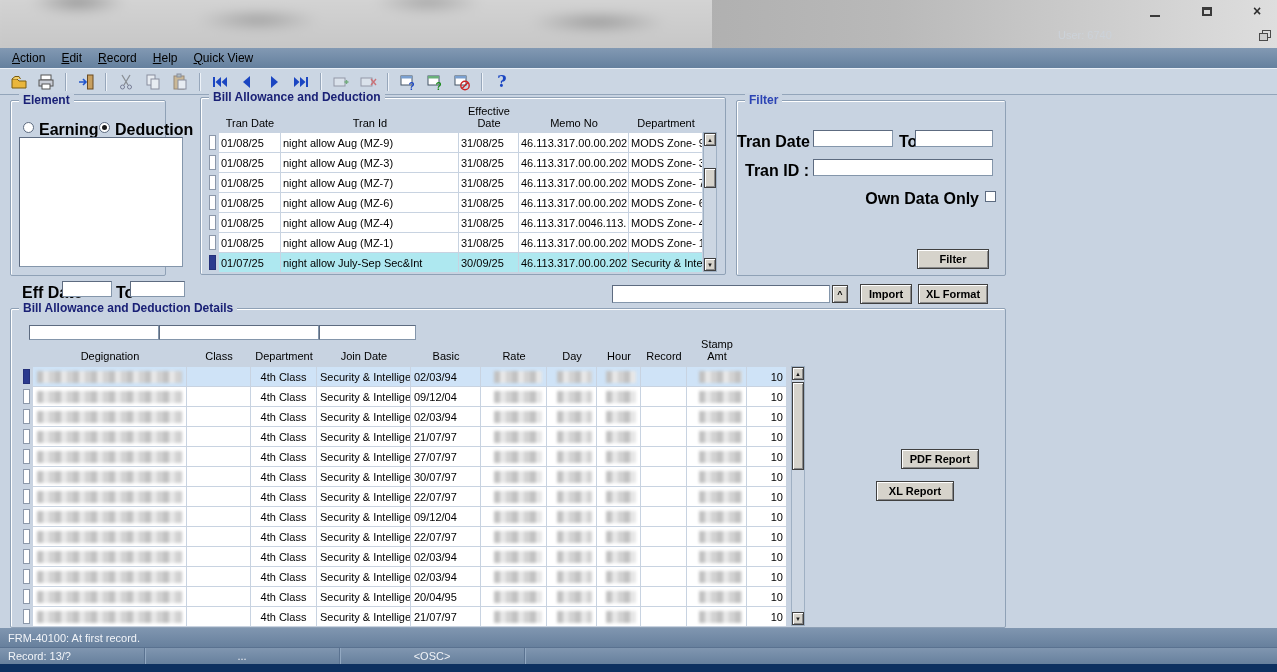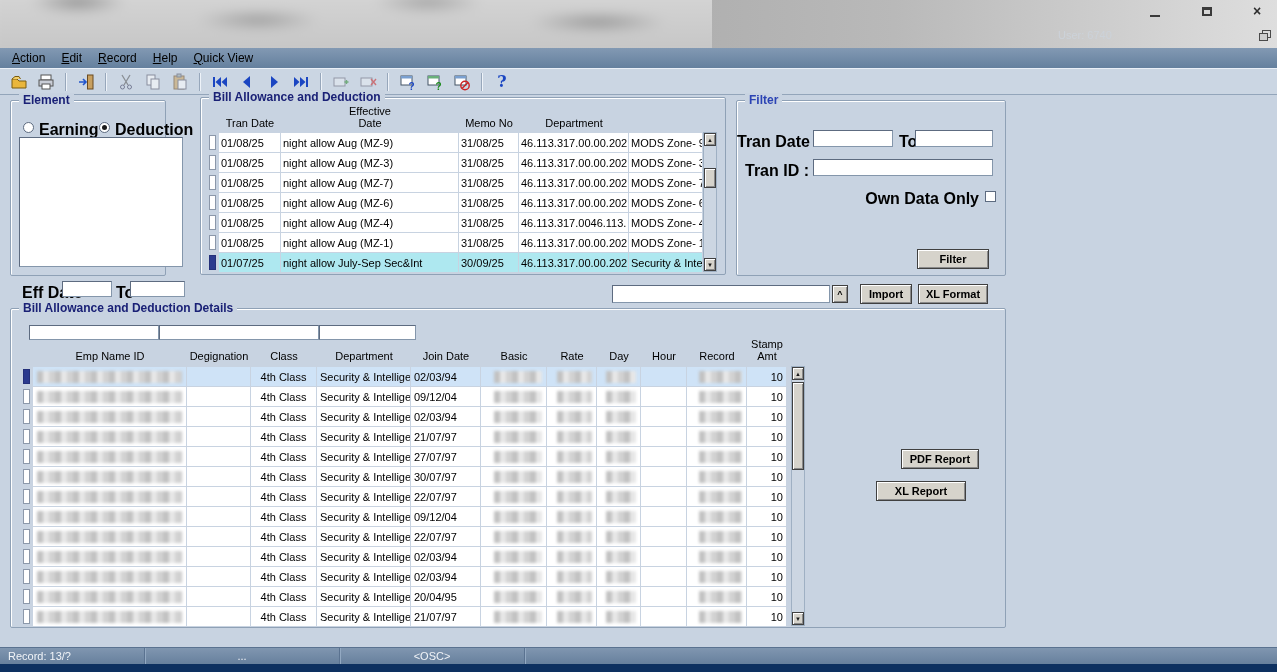--- a/index.html
+++ b/index.html
@@ -244,20 +244,21 @@
     <span class="radio checked" style="left:88px;top:21px;"></span>
     <span class="lbl" style="left:104px;top:20px;">Deduction</span>
     <div class="listbox" style="left:8px;top:36px;width:164px;height:130px;"></div>
   </div>
 
   <div class="group" style="left:200px;top:97px;width:526px;height:178px;">
     <span class="group-title">Bill Allowance and Deduction</span>
     <div class="ahead">
       <span class="hcell"></span>
       <span class="hcell">Tran Date</span>
+      <span class="hcell">Tran Id</span>
       <span class="hcell two">
         <span>Effective</span>
         <span>Date</span>
       </span>
       <span class="hcell">Memo No</span>
       <span class="hcell">Department</span>
     </div>
     <div class="abody">
         <div class="arow">
           <span class="aind">
@@ -362,21 +363,20 @@
   <button class="btn" style="left:860px;top:284px;width:52px;height:20px;">Import</button>
   <button class="btn" style="left:918px;top:284px;width:70px;height:20px;">XL Format</button>
 
   <div class="group" style="left:10px;top:308px;width:996px;height:320px;">
     <span class="group-title">Bill Allowance and Deduction  Details</span>
     <input class="field" style="left: 18px; top: 16px; width: 130px; height: 15px;">
     <input class="field" style="left: 148px; top: 16px; width: 160px; height: 15px;">
     <input class="field" style="left: 308px; top: 16px; width: 97px; height: 15px;">
     <div class="dhead">
       <span class="hcell"></span>
-      <span class="hcell">Emp Name ID</span>
       <span class="hcell">Degignation</span>
       <span class="hcell">Class</span>
       <span class="hcell">Department</span>
       <span class="hcell">Join Date</span>
       <span class="hcell">Basic</span>
       <span class="hcell">Rate</span>
       <span class="hcell">Day</span>
       <span class="hcell">Hour</span>
       <span class="hcell">Record</span>
       <span class="hcell two">
@@ -725,23 +725,26 @@
         </div>
       </div>
     <div class="vscroll" style="left:780px;top:57px;height:260px;">
       <div class="sbtn">▲</div>
       <div class="strack">
           <div class="sthumb" style="top:2px;height:88px;"></div>
         </div>
       <div class="sbtn">▼</div>
     </div>
     <button class="btn" style="left:865px;top:140px;width:78px;height:20px;margin-left:25px;">PDF Report</button>
-    <button class="btn" style="left:865px;top:172px;width:90px;height:20px;">XL Report</button>
-  </div>
-
+    <button class="btn" style="left:865px;top:172px;width:78px;height:20px;">XL Report</button>
+  </div>
+
+  <div class="statusbar">
+    <span>FRM-40100: At first record.</span>
+  </div>
   <div class="recordbar">
     <span class="rcell" style="width:145px;">Record: 13/?</span>
     <span class="rcell center" style="width:195px;">...</span>
     <span class="rcell center" style="width:185px;">&lt;OSC&gt;</span>
     <span class="rcell" style="flex:1;border-right:none;box-shadow:none;"></span>
   </div>
   <div class="bottomstrip"></div>
 
 </div>
 

